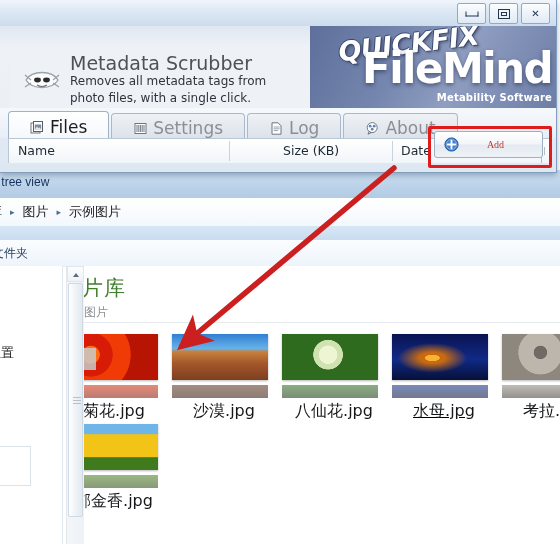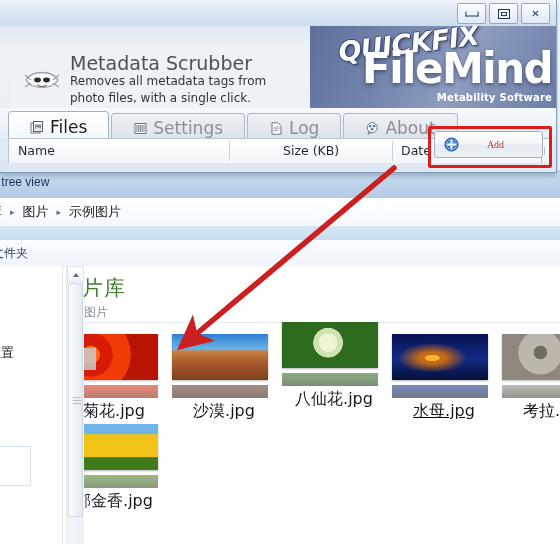--- a/index.html
+++ b/index.html
@@ -217,21 +217,21 @@
       <div class="refl th-chrys-r"></div>
       <div class="tile-label">菊花.jpg</div>
     </div>
 
     <div class="tile" style="left:88px;top:68px;">
       <div class="thumb th-desert"></div>
       <div class="refl th-desert-r"></div>
       <div class="tile-label">沙漠.jpg</div>
     </div>
 
-    <div class="tile" style="left:198px;top:56px;">
+    <div class="tile" style="left:198px;top:68px;">
       <div class="thumb th-hydr"></div>
       <div class="refl th-hydr-r"></div>
       <div class="tile-label">八仙花.jpg</div>
     </div>
 
     <div class="tile" style="left:308px;top:68px;text-decoration:underline;">
       <div class="thumb th-jelly"></div>
       <div class="refl th-jelly-r"></div>
       <div class="tile-label">水母.jpg</div>
     </div>

